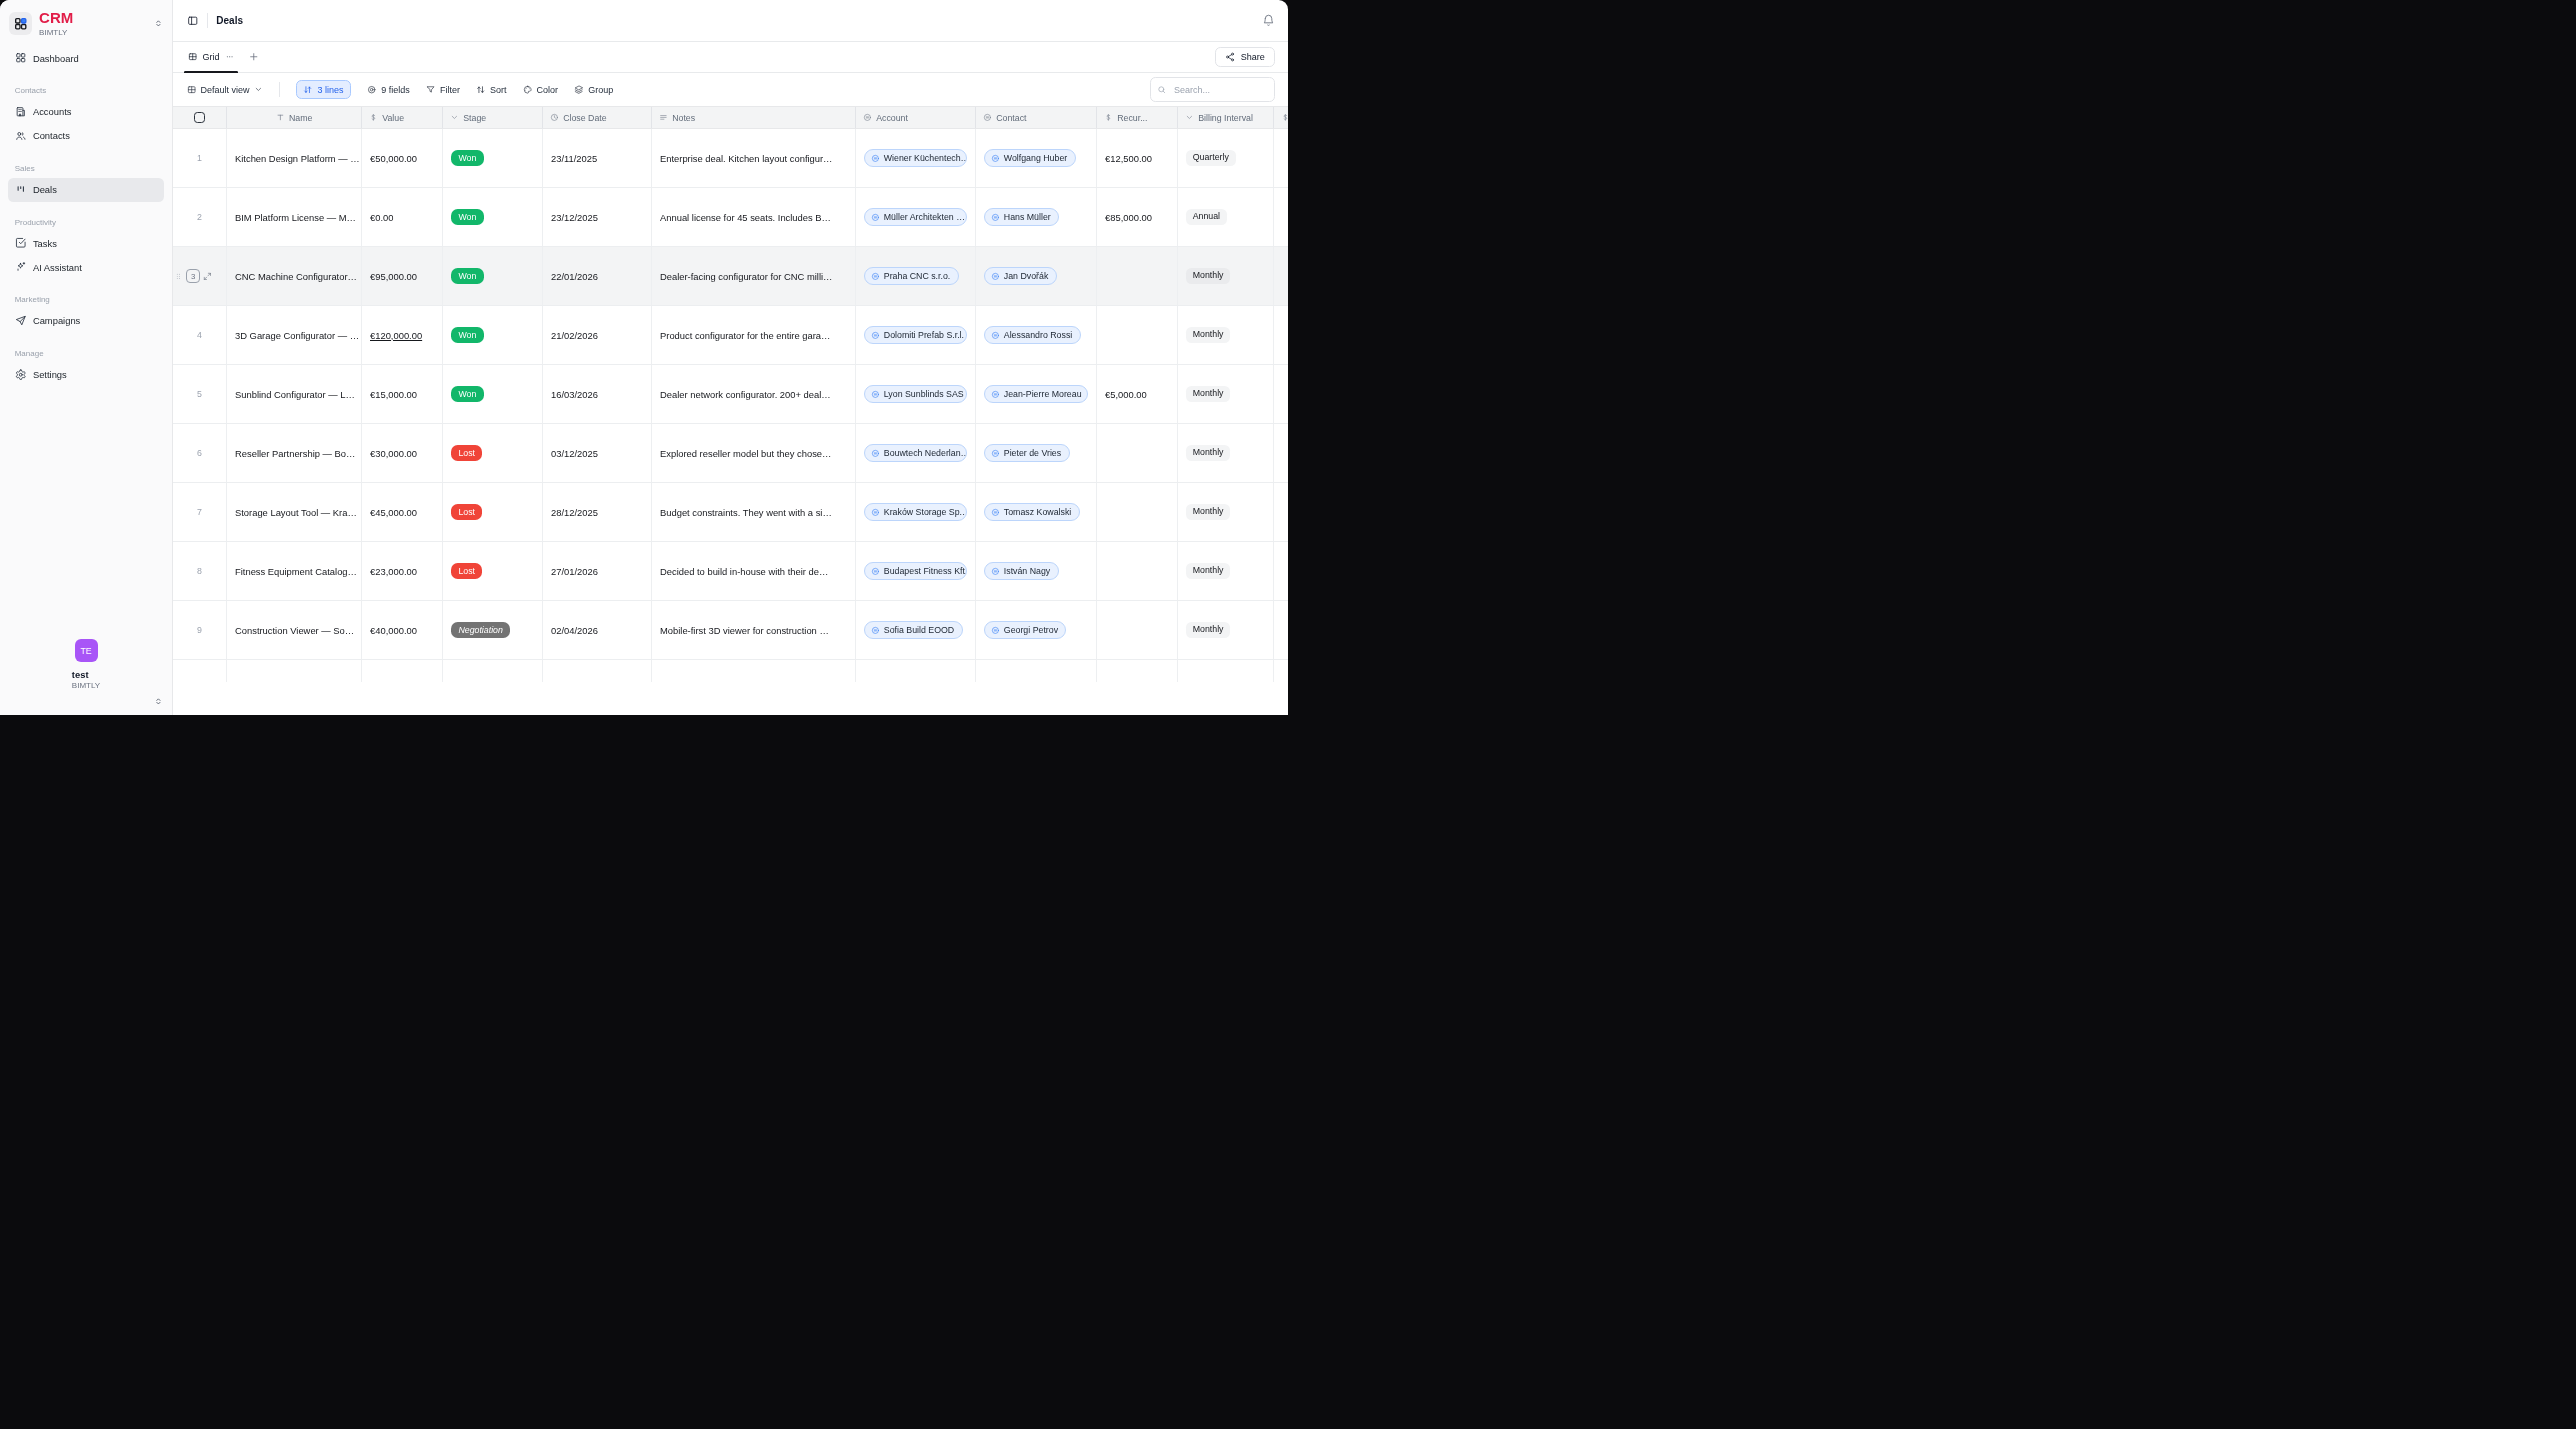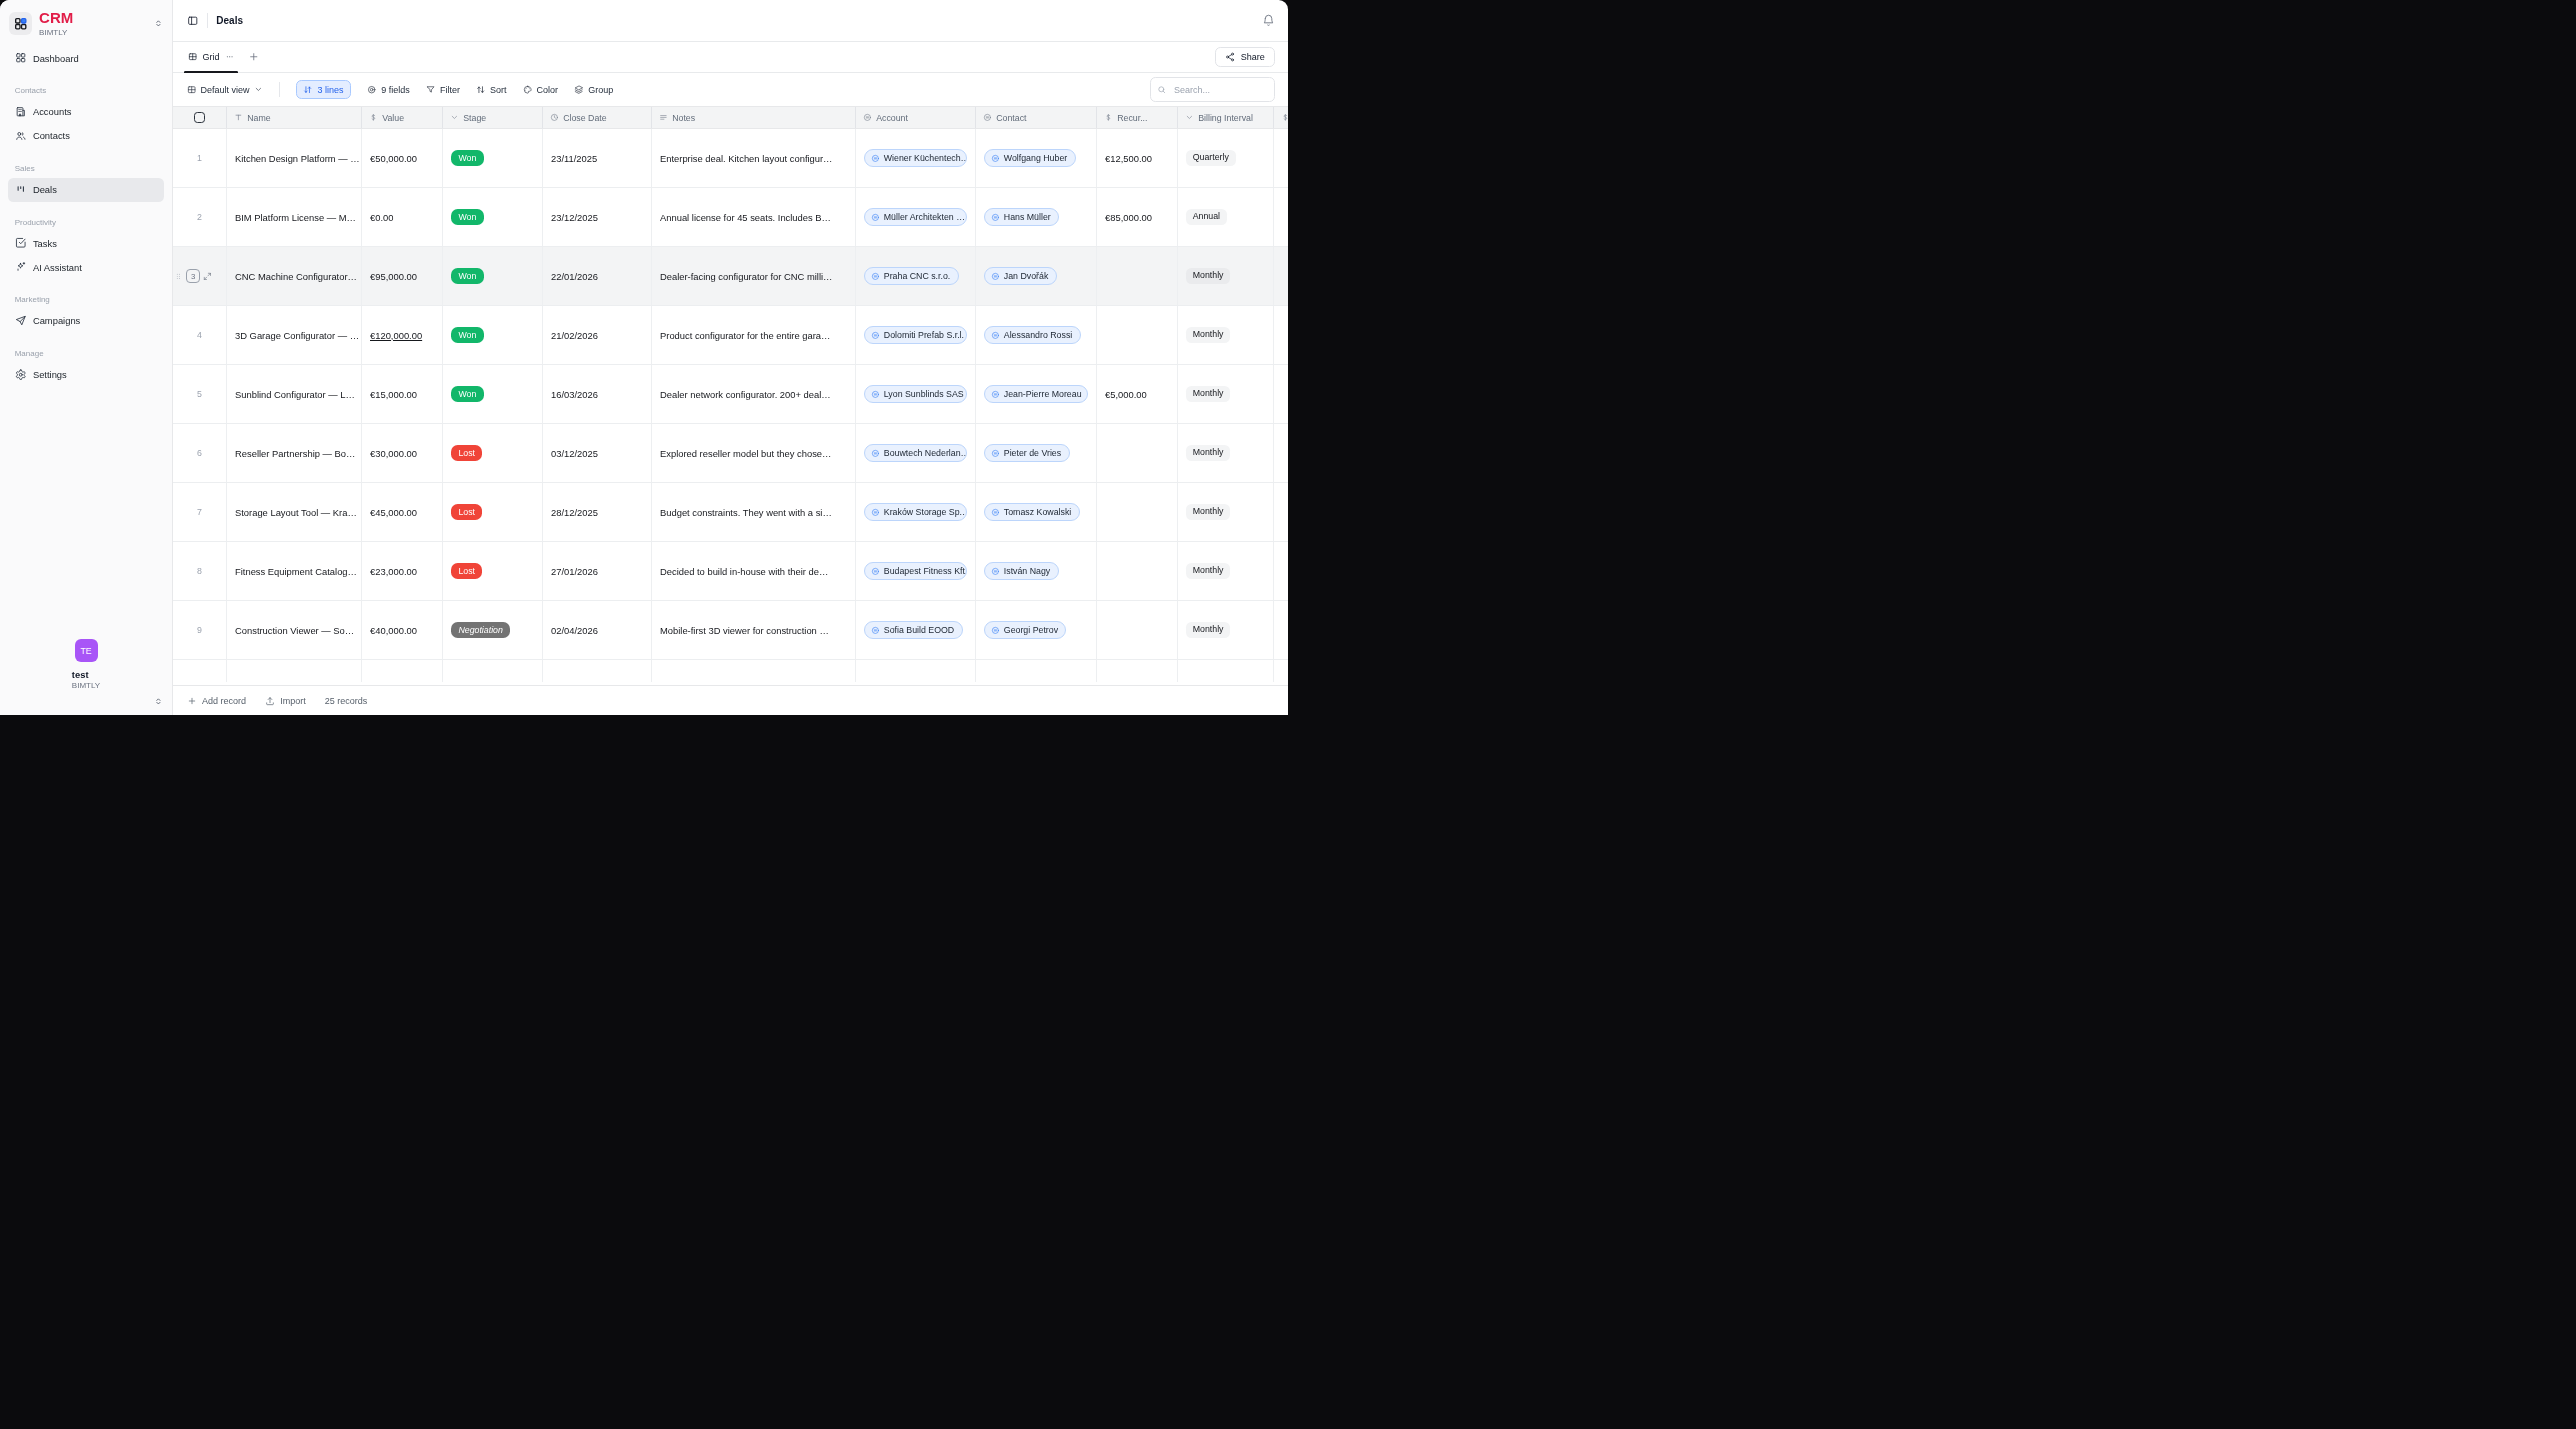--- a/index.html
+++ b/index.html
@@ -378,21 +378,21 @@
           </span>
         <input class="search-input" readonly="" placeholder="Search..." style="">
       </div>
     </div>
 
     <div class="grid">
       <div class="g-header" id="grid-header">
           <div class="g-h-cell g-h-first" style="width: 54px;">
             <span class="g-checkbox"></span>
           </div>
-          <div class="g-h-cell" style="width: 135px;">
+          <div class="g-h-cell" style="width: 135px; justify-content: center;">
             <span class="icn xs">
               <svg viewBox="0 0 24 24" xmlns="http://www.w3.org/2000/svg">
                 <g stroke-width="1.9">
                   <path d="M5.5 6h13M12 6v12.5"></path>
                 </g>
               </svg>
             </span>
             <span>Name</span>
           </div>
           <div class="g-h-cell" style="width: 81px;">
@@ -835,36 +835,16 @@
             <div class="g-cell" style="width: 204px;"></div>
             <div class="g-cell" style="width: 120px;"></div>
             <div class="g-cell" style="width: 121px;"></div>
             <div class="g-cell" style="width: 81px;"></div>
             <div class="g-cell" style="width: 96px;"></div>
             <div class="g-cell" style="width: 15px;"></div>
           </div>
         </div>
     </div>
 
-    <div class="footer">
-      <div class="f-btn">
-        <span class="icn">
-            <svg viewBox="0 0 24 24" xmlns="http://www.w3.org/2000/svg">
-              <path d="M12 5.5v13M5.5 12h13"></path>
-            </svg>
-          </span>
-        <span>Add record</span>
-      </div>
-      <div class="f-btn">
-        <span class="icn">
-            <svg viewBox="0 0 24 24" xmlns="http://www.w3.org/2000/svg">
-              <path d="M4 16.5V19a1.8 1.8 0 0 0 1.8 1.8h12.4A1.8 1.8 0 0 0 20 19v-2.5"></path>
-              <path d="M12 16V4M7.5 8.5 12 4l4.5 4.5"></path>
-            </svg>
-          </span>
-        <span>Import</span>
-      </div>
-      <span>25 records</span>
-    </div>
 
   </div>
 </div>
 
 
 </body></html>

